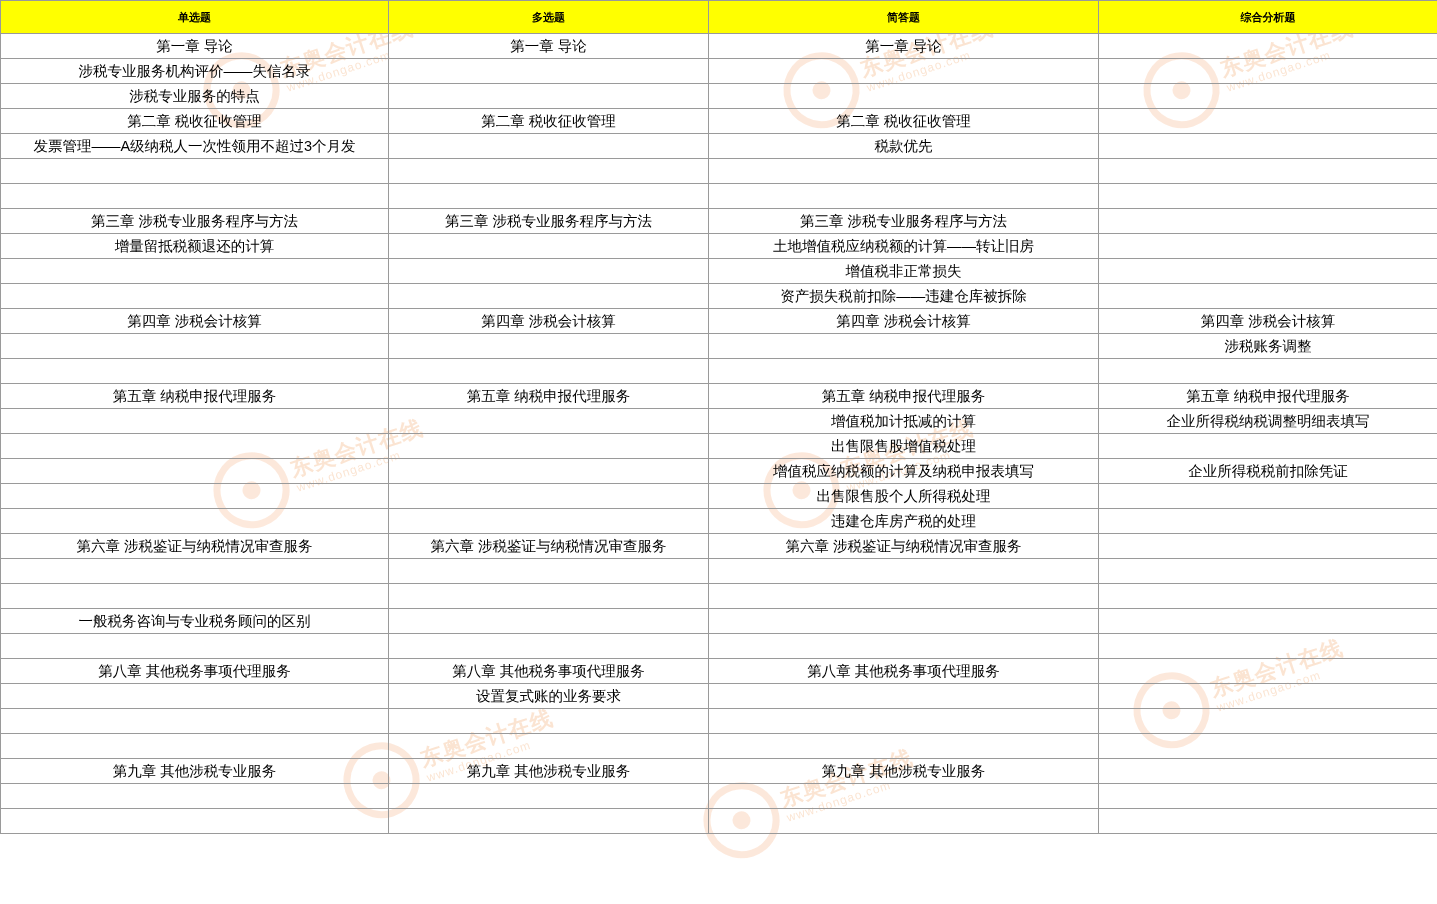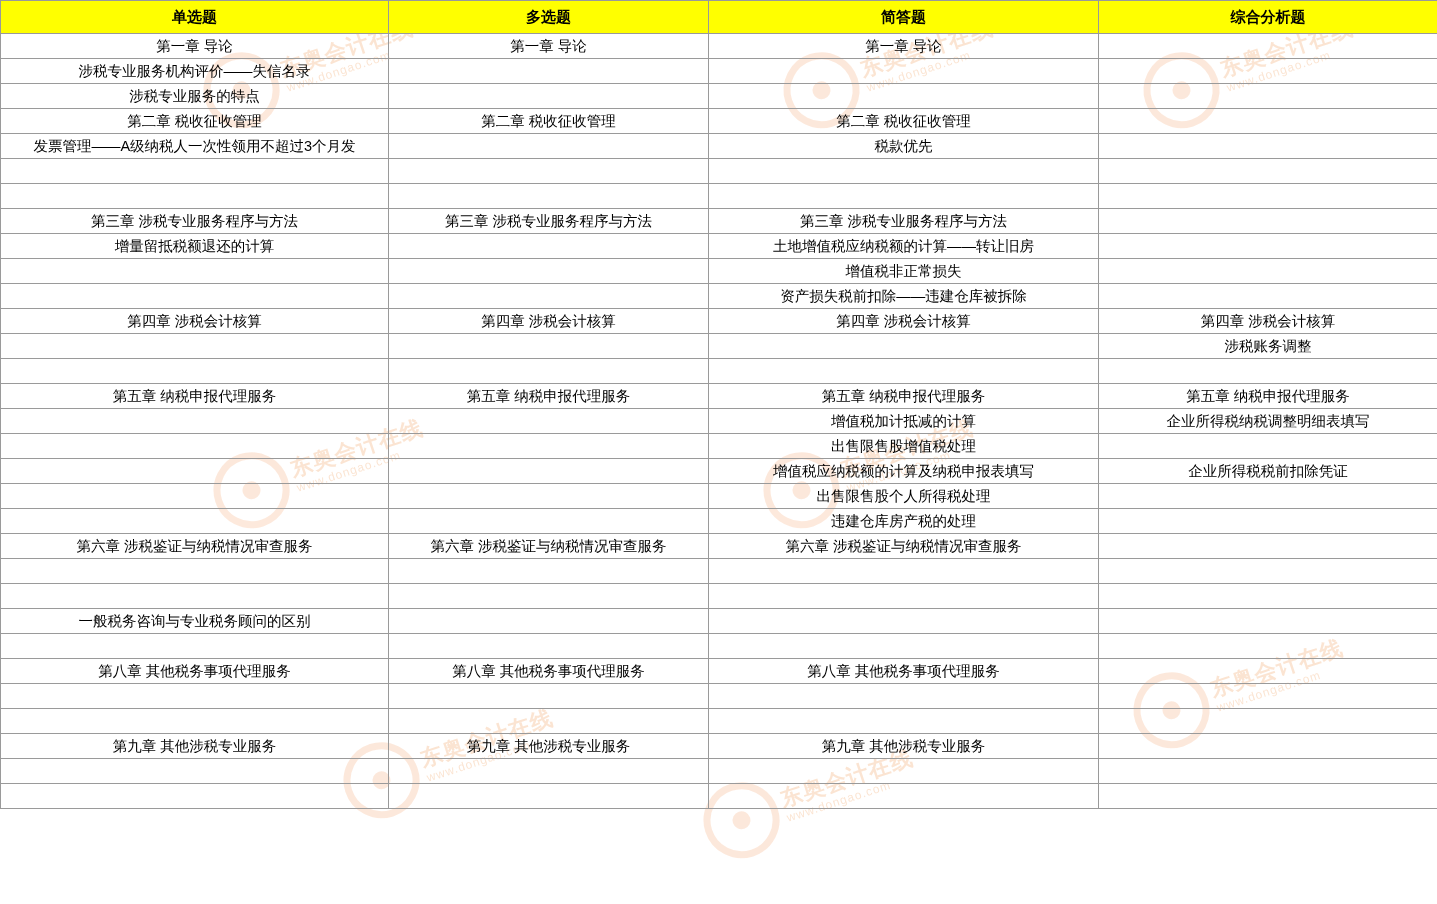--- a/index.html
+++ b/index.html
@@ -34,21 +34,21 @@
     vertical-align: middle;
     font-size: 14.5px;
     color: #000000;
     line-height: 1.15;
     white-space: nowrap;
     overflow: hidden;
   }
   #sheet thead th {
     background: #ffff00;
     font-weight: bold;
-    font-size: 15px;
+    font-size: 11px;
     height: 32px;
   }
   td.chapter {
     font-weight: normal;
   }
   td.item {
     font-weight: normal;
   }
   td.empty {
     font-weight: normal;
@@ -334,20 +334,26 @@
         <td class="empty"></td>
       </tr>
       <tr>
         <td class="chapter">第八章  其他税务事项代理服务</td>
         <td class="chapter">第八章  其他税务事项代理服务</td>
         <td class="chapter">第八章  其他税务事项代理服务</td>
         <td class="empty"></td>
       </tr>
       <tr>
         <td class="empty"></td>
+        <td class="item">设置复式账的业务要求</td>
+        <td class="empty"></td>
+        <td class="empty"></td>
+      </tr>
+      <tr>
+        <td class="empty"></td>
         <td class="empty"></td>
         <td class="empty"></td>
         <td class="empty"></td>
       </tr>
       <tr>
         <td class="empty"></td>
         <td class="empty"></td>
         <td class="empty"></td>
         <td class="empty"></td>
       </tr>

